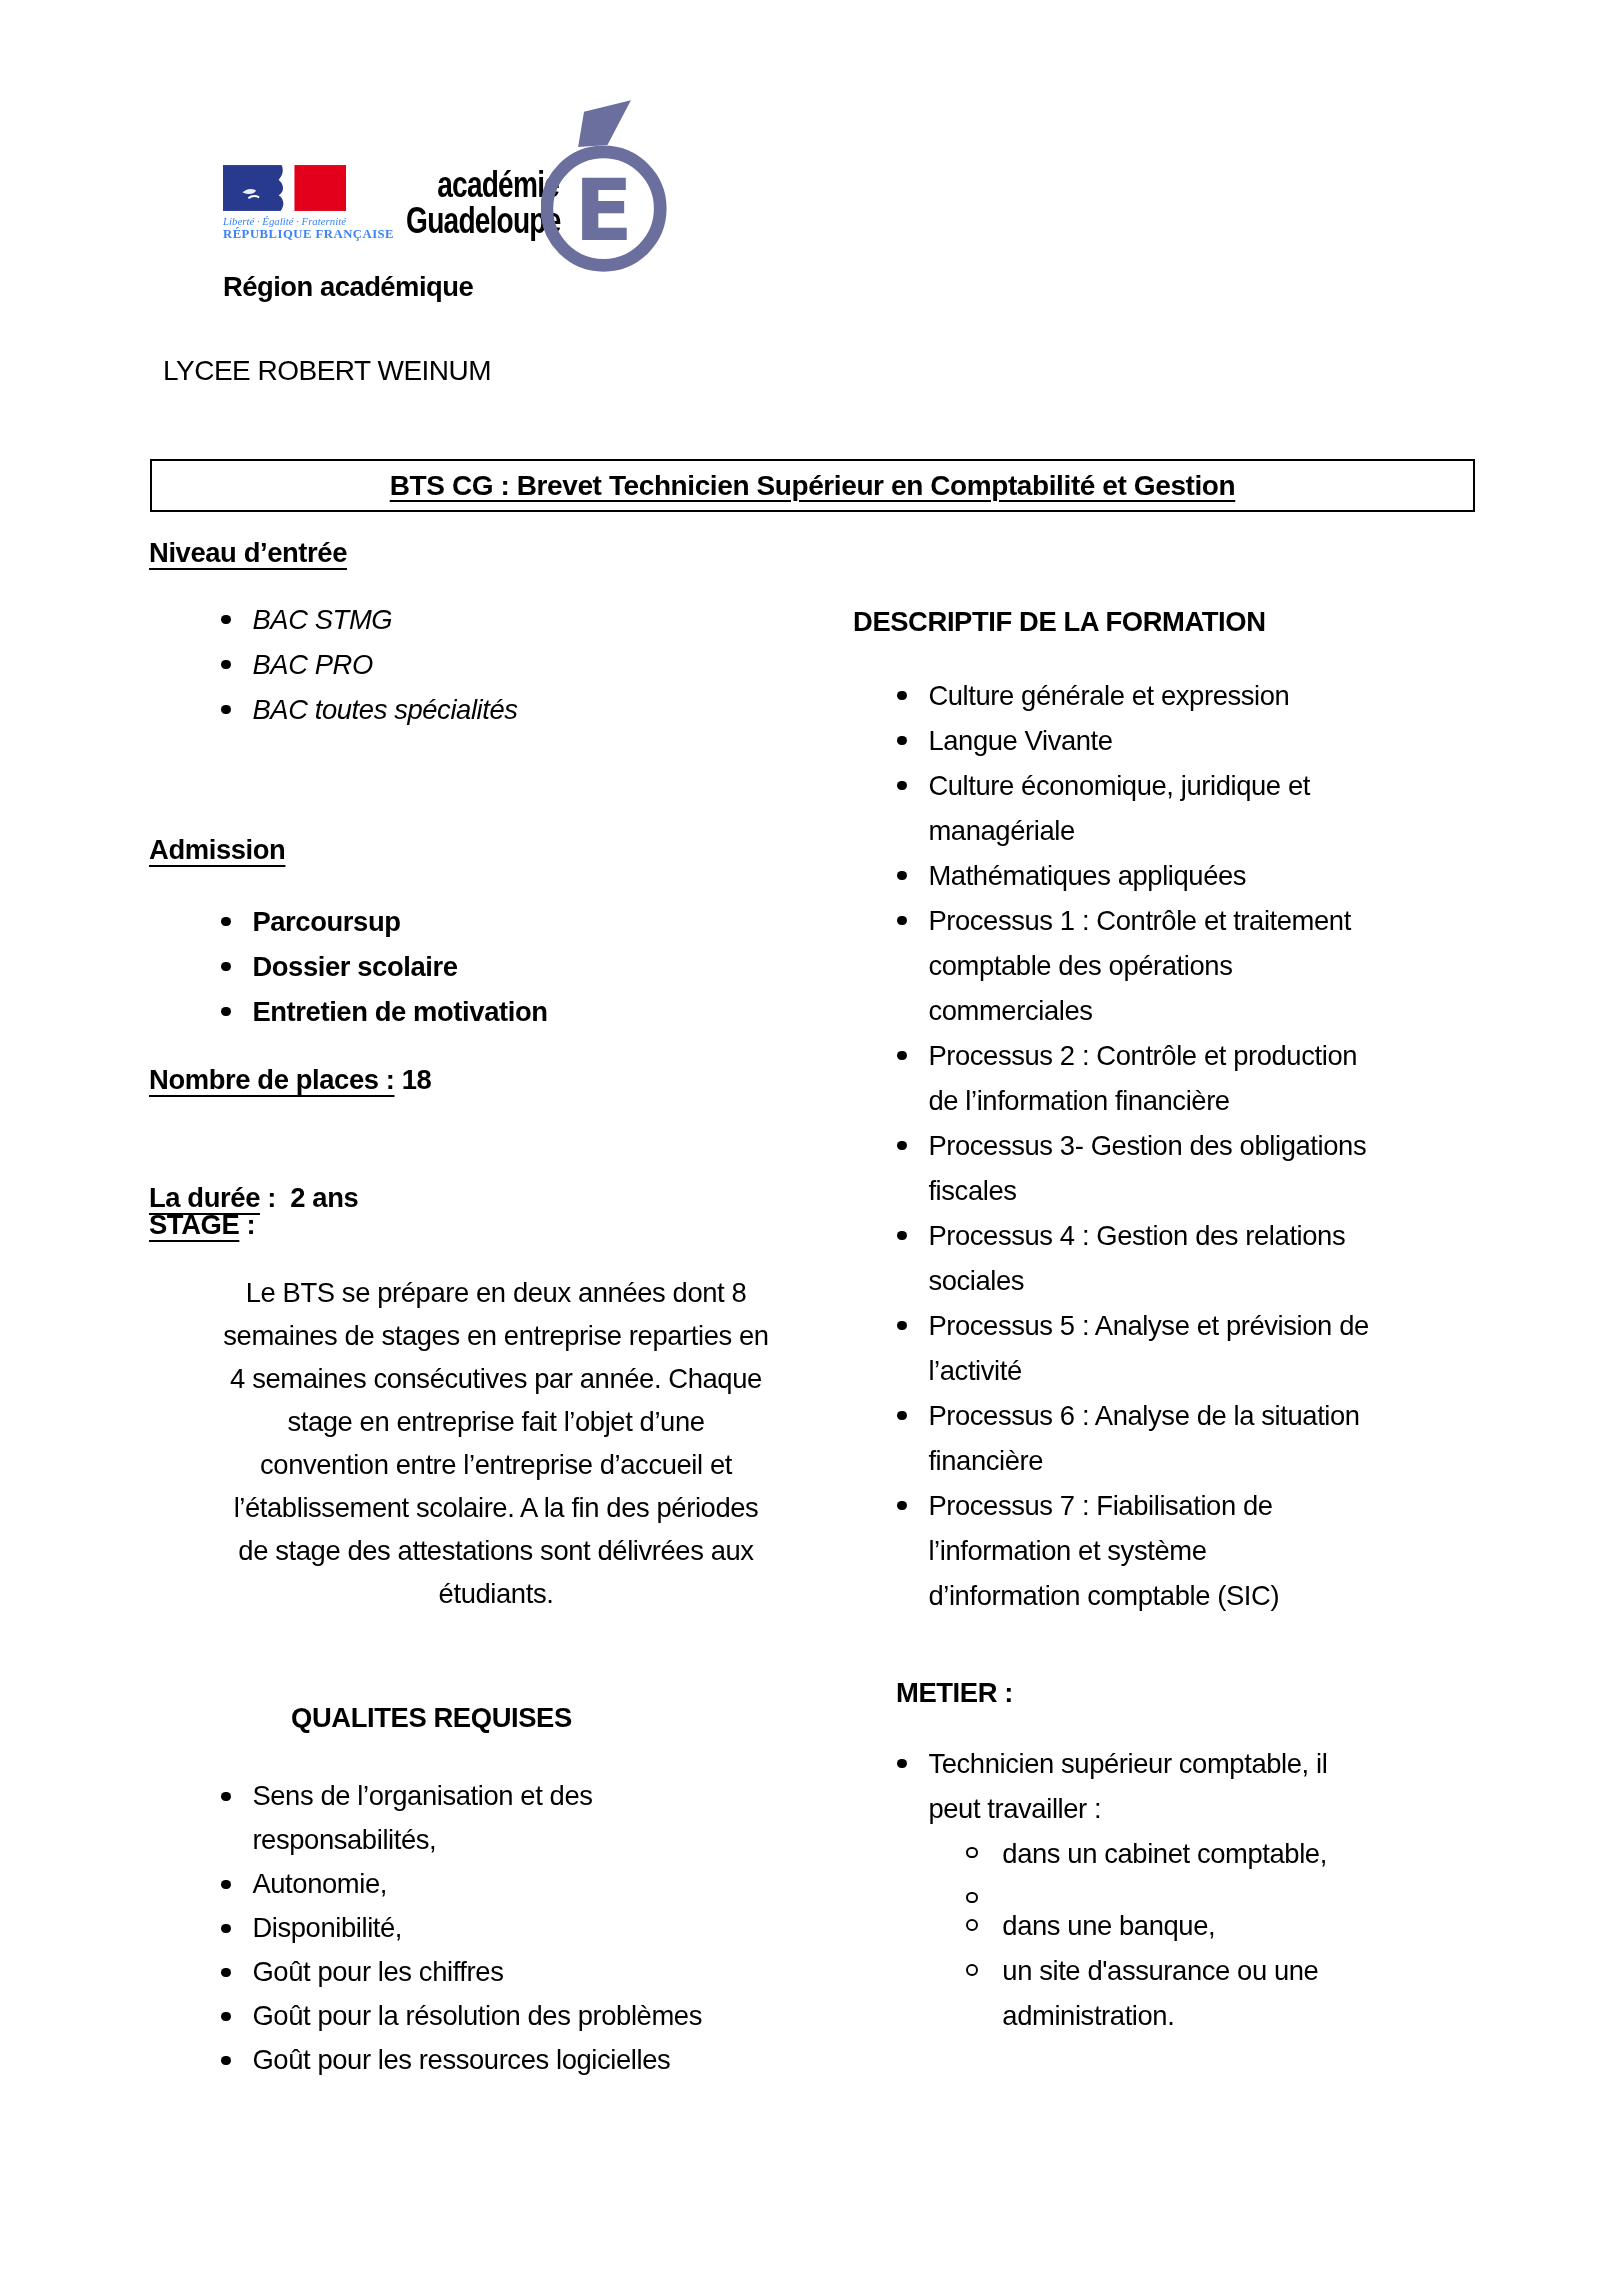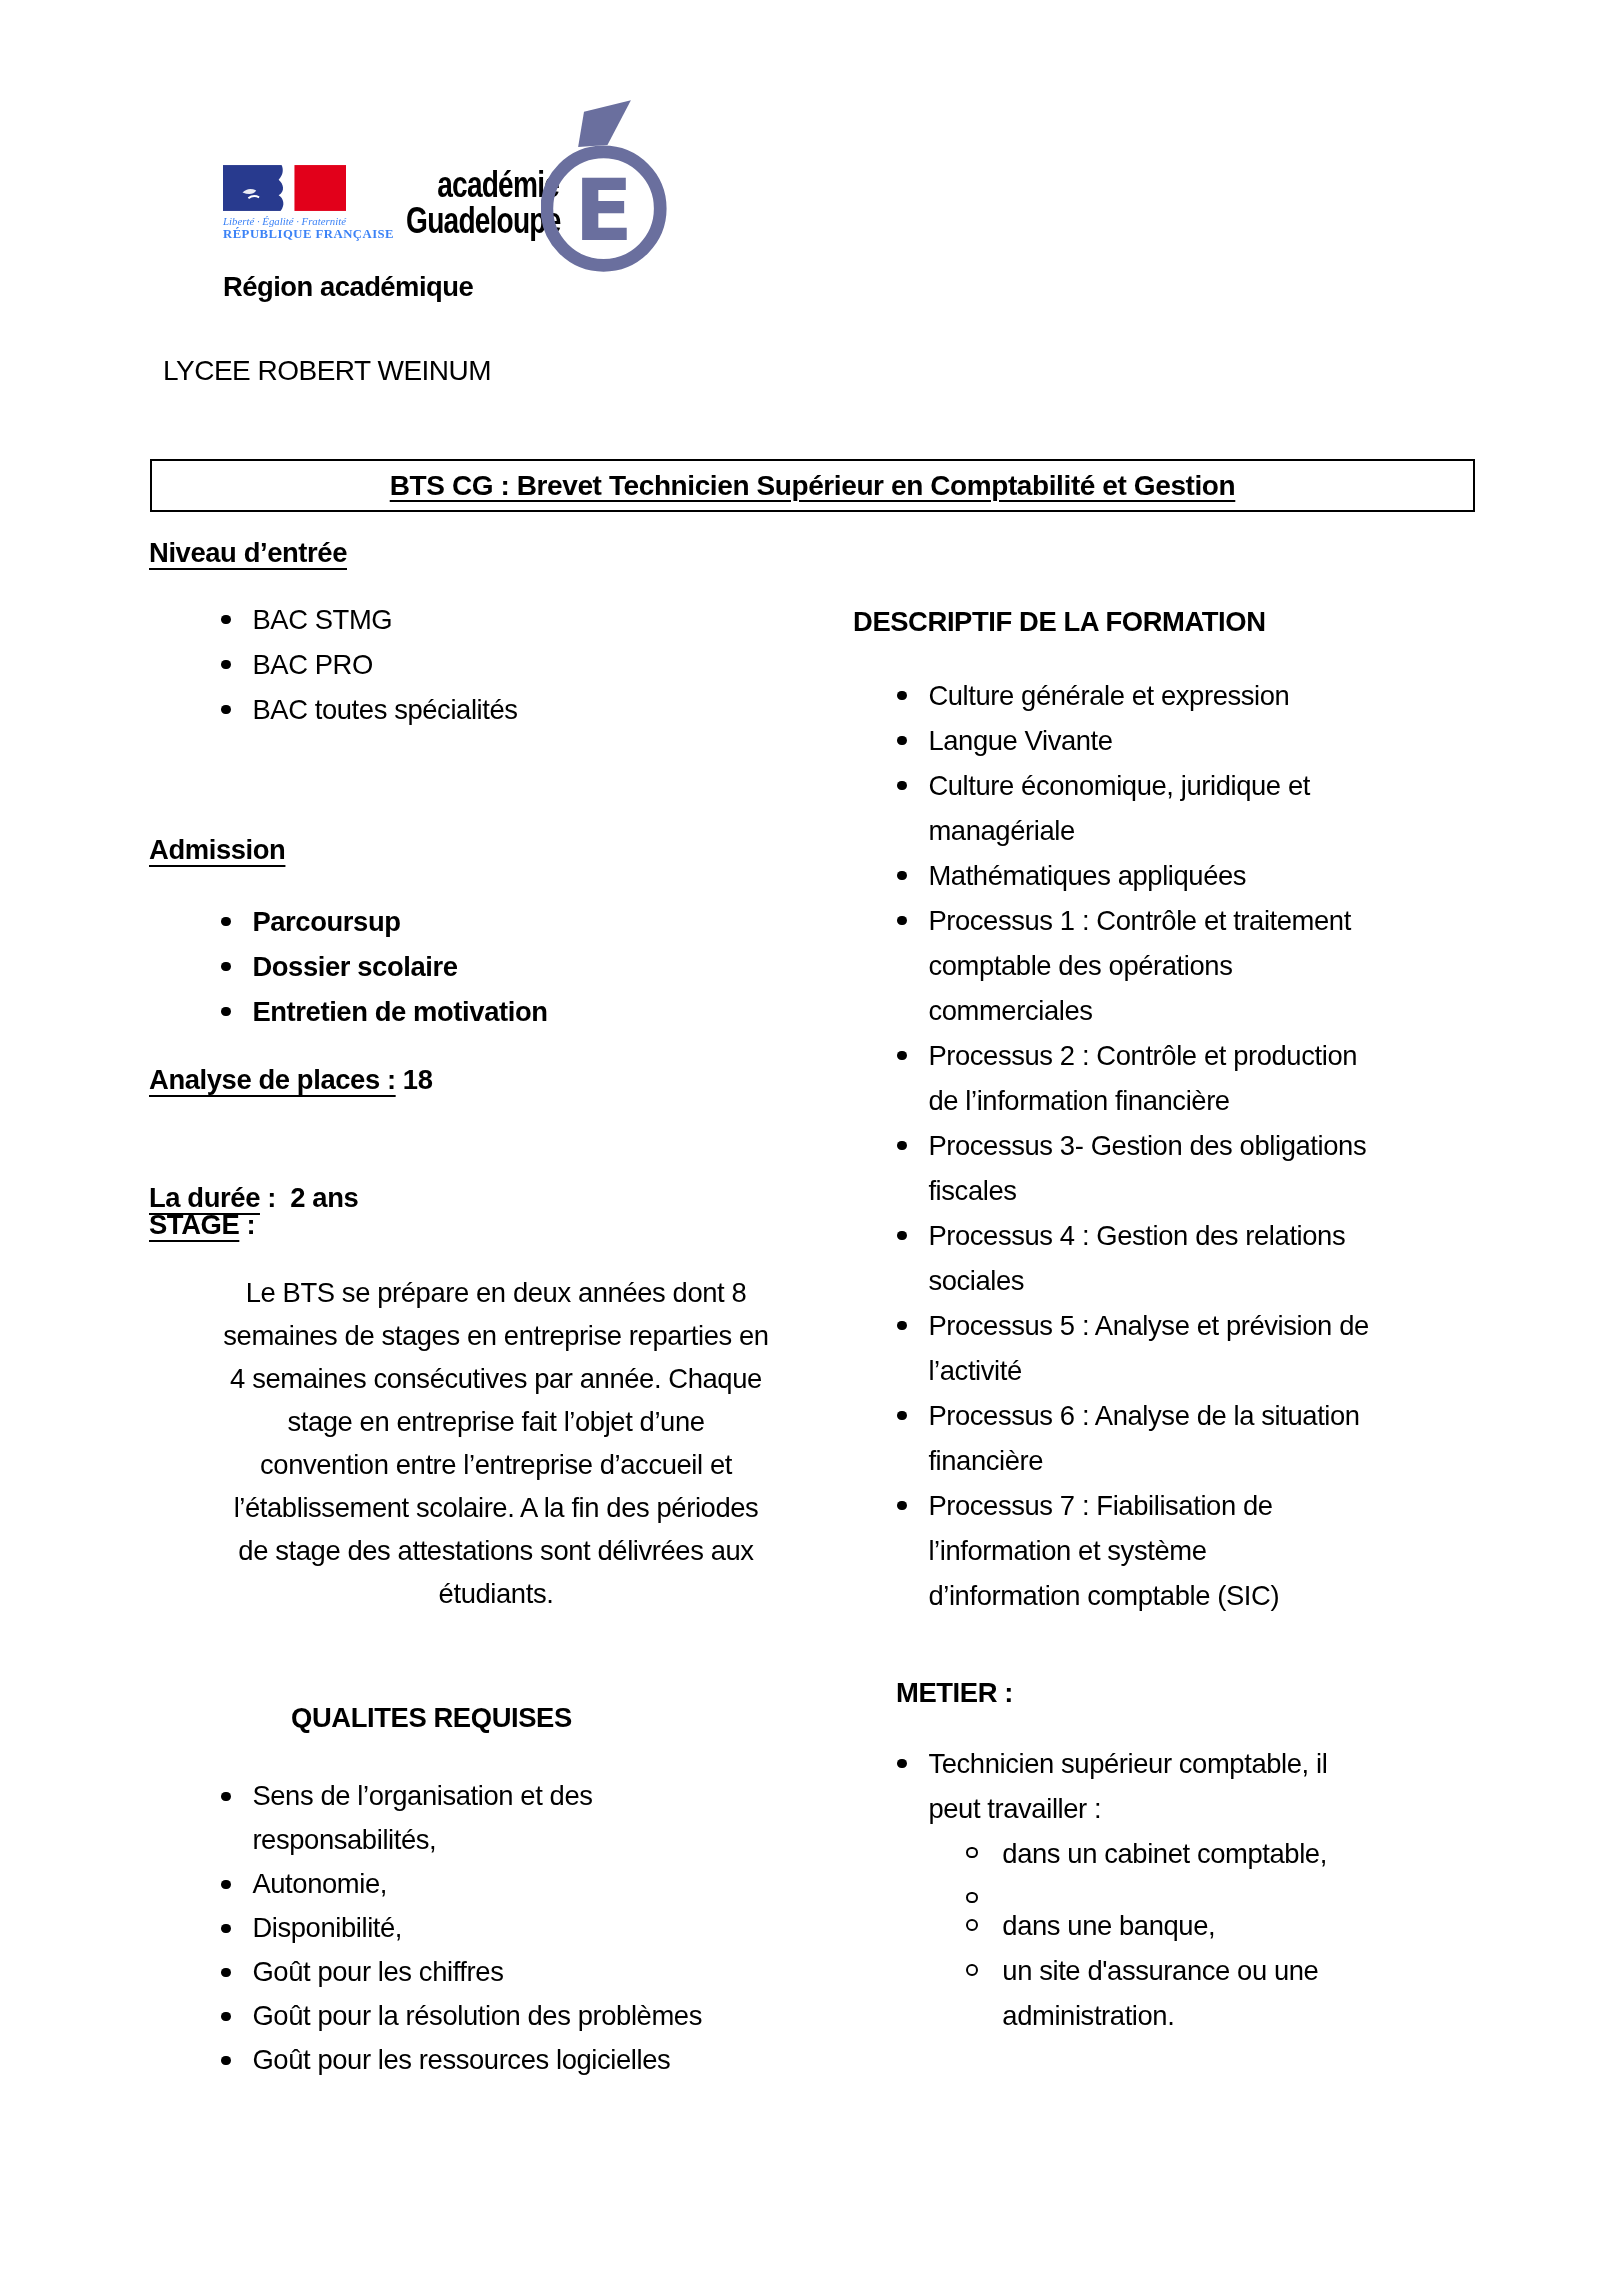--- a/index.html
+++ b/index.html
@@ -83,21 +83,21 @@
   <div class="abs region-label" style="left:223px; top:271px;">Région académique</div>
 
   <div class="abs school-name" style="left:139px; top:355px;margin-left:24px;">LYCEE ROBERT WEINUM</div>
 
   <div class="abs title-box">
     <span class="title-text">BTS CG : Brevet Technicien Supérieur en Comptabilité et Gestion</span>
   </div>
 
   <div class="abs hd h-ul" style="left:149px; top:537px;">Niveau d’entrée</div>
 
-  <ul class="abs indent-left" style="left:147px; top:597px;">
+  <ul class="abs indent-left" style="left:147px; top:597px;font-style:italic;">
 
       <li class="b-li">
         <span class="dot"></span>
         <span class="li-text">BAC STMG</span>
       </li>
 
       <li class="b-li">
         <span class="dot"></span>
         <span class="li-text">BAC PRO</span>
       </li>
@@ -122,21 +122,21 @@
         <span class="li-text">Dossier scolaire</span>
       </li>
 
       <li class="b-li">
         <span class="dot"></span>
         <span class="li-text">Entretien de motivation</span>
       </li>
     </ul>
 
   <div class="abs hd" style="left:149px; top:1064px;">
-    <span class="h-ul">Analyse de places :</span><span class="keep-space"> 18</span>
+    <span class="h-ul">Nombre de places :</span><span class="keep-space"> 18</span>
   </div>
 
   <div class="abs hd" style="left:149px; top:1138px;margin-top:44px;">
     <span class="h-ul">La durée</span><span class="keep-space"> :  2 ans</span>
   </div>
 
   <div class="abs hd" style="left:149px; top:1209px;">
     <span class="h-ul">STAGE</span><span class="keep-space"> :</span>
   </div>
 

